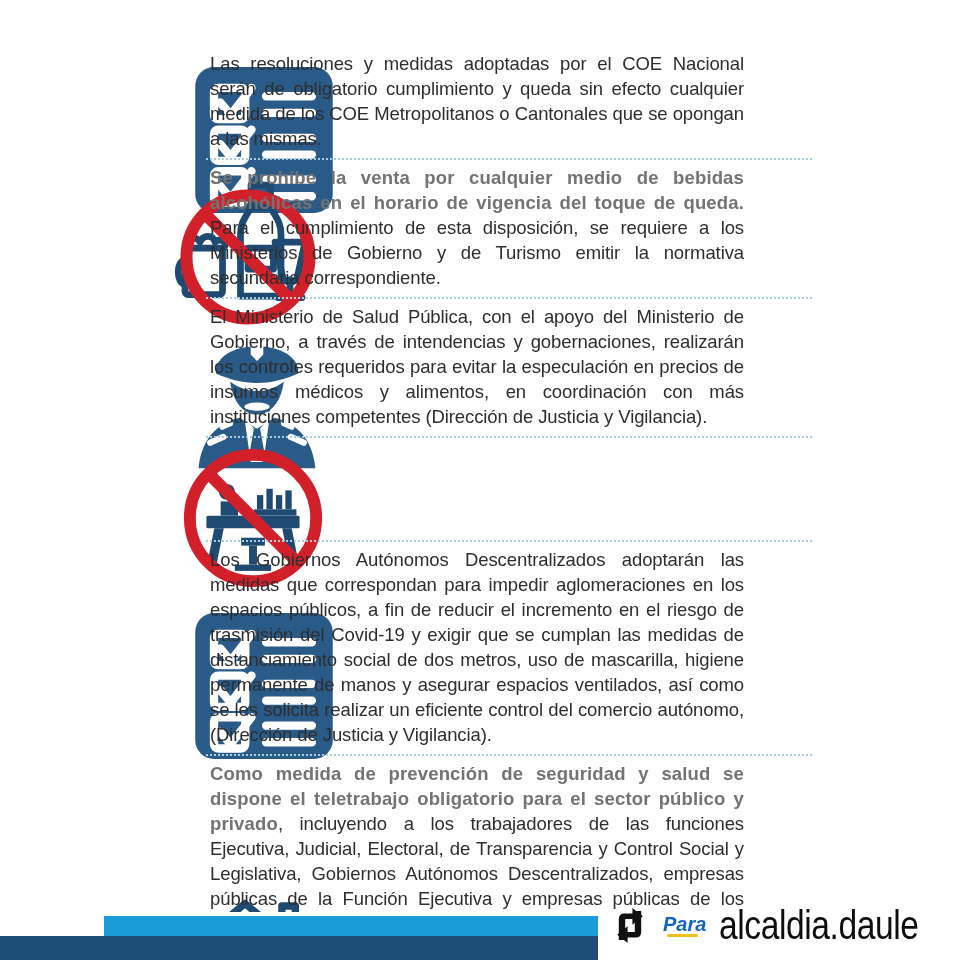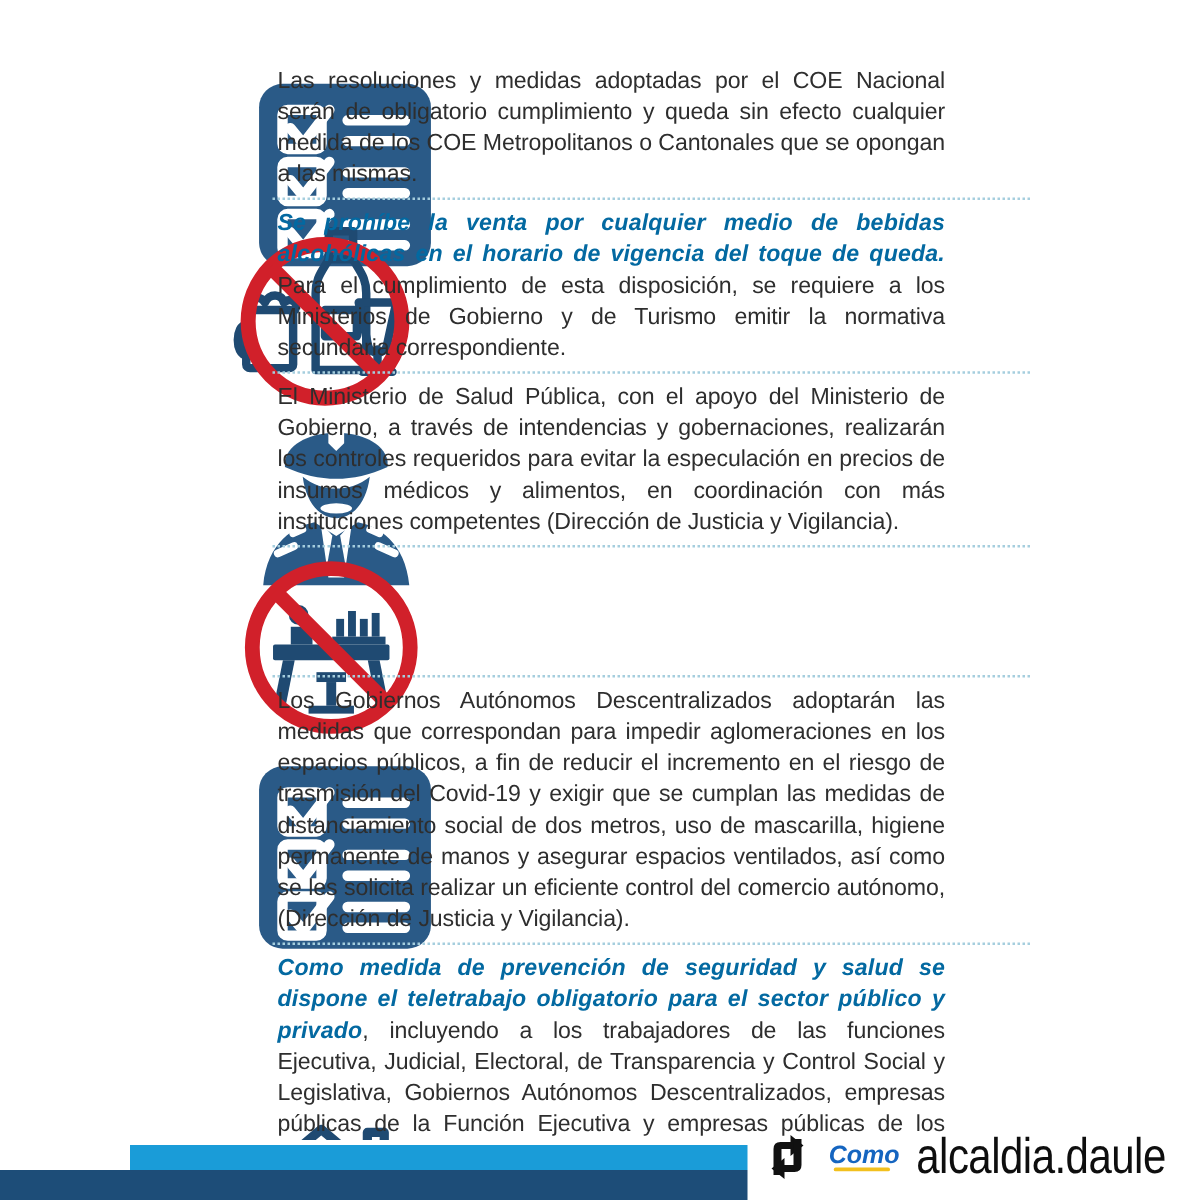--- a/index.html
+++ b/index.html
@@ -16,36 +16,36 @@
   }
   html,body{margin:0;padding:0;}
   body{
     width:960px;height:960px;position:relative;overflow:hidden;
     background:#ffffff;
     font-family:"Liberation Sans","DejaVu Sans",sans-serif;
     color:var(--body-text);
   }
   .content{
     position:absolute;top:44px;left:0;width:812px;
-    max-height:868px;overflow:hidden;padding-left:12px;
+    max-height:868px;overflow:hidden;
   }
   .row{display:flex;align-items:center;position:relative;padding:7px 0;}
   .row + .row::before{
     content:"";position:absolute;top:0;left:206px;width:686px;
     border-top:2px dotted var(--separator-blue);
   }
   .icon-cell{
     flex:none;width:210px;box-sizing:border-box;padding-left:86px;
     display:flex;align-items:center;justify-content:center;
   }
   .text-cell{
     flex:1;padding-right:68px;text-align:justify;
     font-size:18.5px;line-height:25px;letter-spacing:-0.1px;
   }
-  .text-cell .bold{font-weight:700;color:#0369a1;letter-spacing:0.15px;font-style:italic;}
+  .text-cell .bold{font-weight:700;color:#737373;letter-spacing:0.15px;}
   .icon-wrap svg{display:block;}
   .ic-checklist{width:68px;height:72px;}
   .ic-no-alcohol{width:100px;height:98px;}
   .ic-police-officer{width:82px;height:88px;}
   .ic-no-bars{width:90px;height:90px;}
   .ic-telework-home{width:106px;height:118px;}
   
   .footer-bar-navy{position:absolute;left:0;top:936px;width:598px;height:24px;background:var(--footer-navy);}
   .footer-bar-cyan{position:absolute;left:104px;top:916px;width:494px;height:20px;background:var(--footer-cyan);}
   .attribution{
@@ -248,15 +248,15 @@
   </div>
 </div>
 
 <div class="footer-bar-cyan"></div>
 <div class="footer-bar-navy"></div>
 
 <div class="attribution">
   <svg class="repost-svg">
       <use href="#repost-icon"></use>
     </svg>
-  <span class="daule-logo">Como</span>
+  <span class="daule-logo">Para</span>
   <span class="account-name">alcaldia.daule</span>
 </div>
 
 </body></html>

